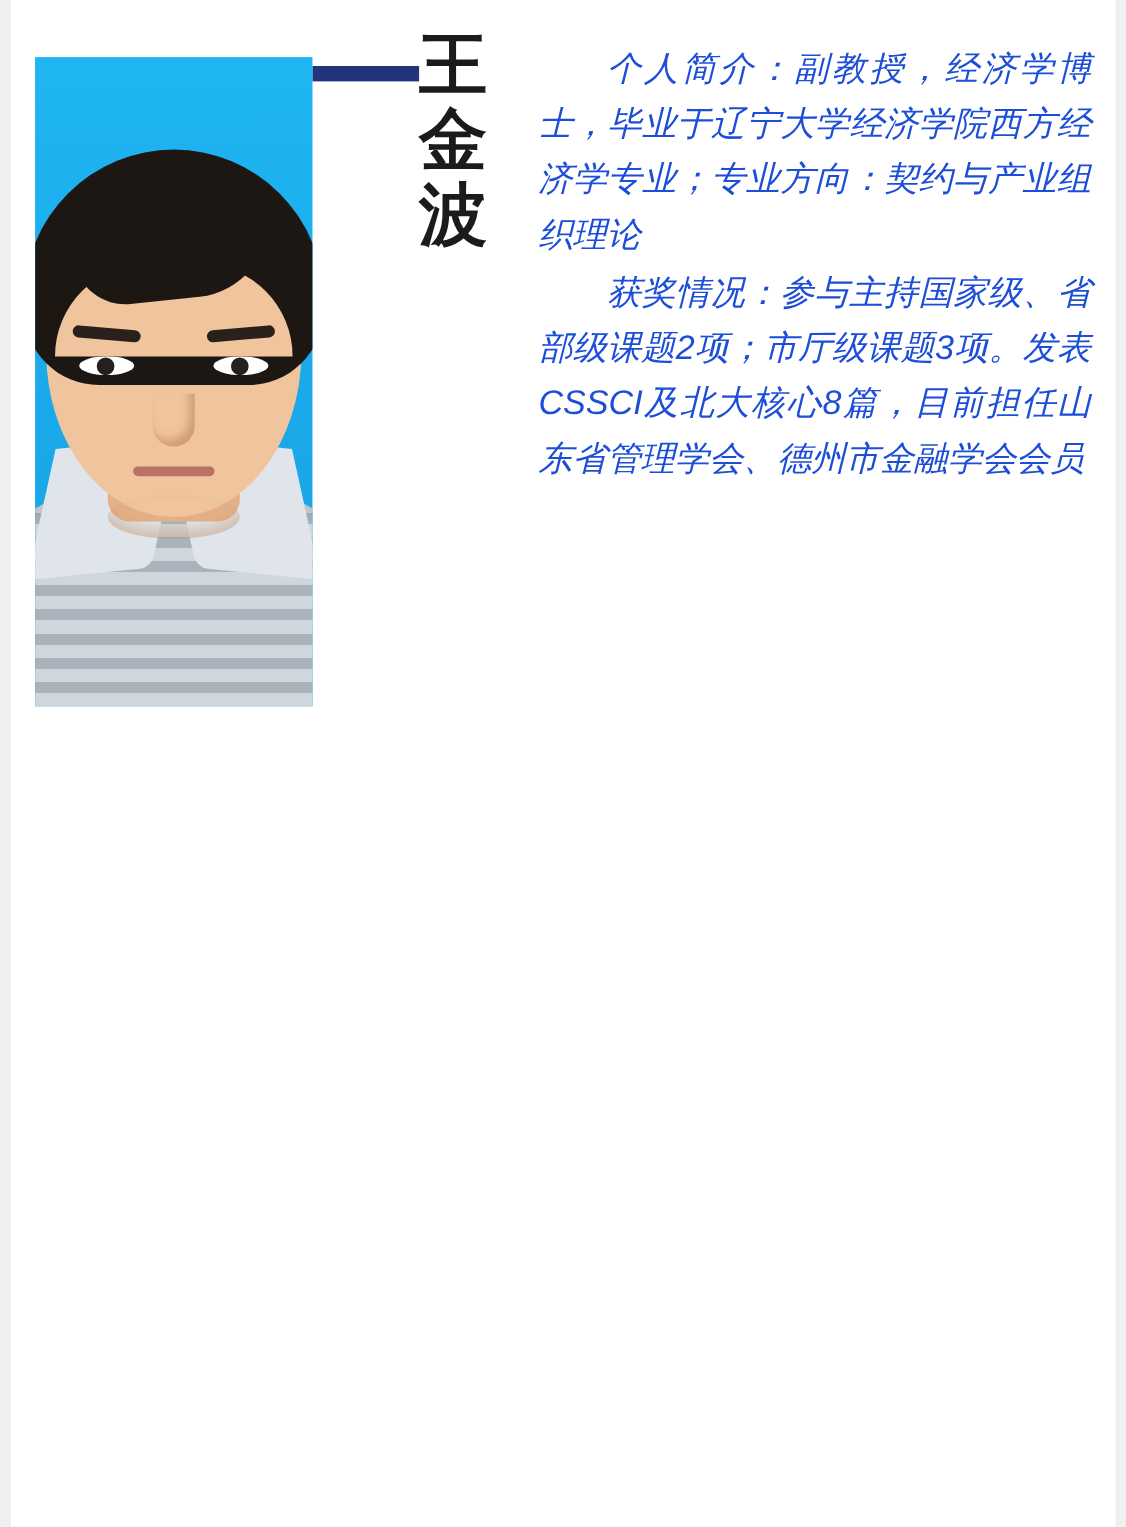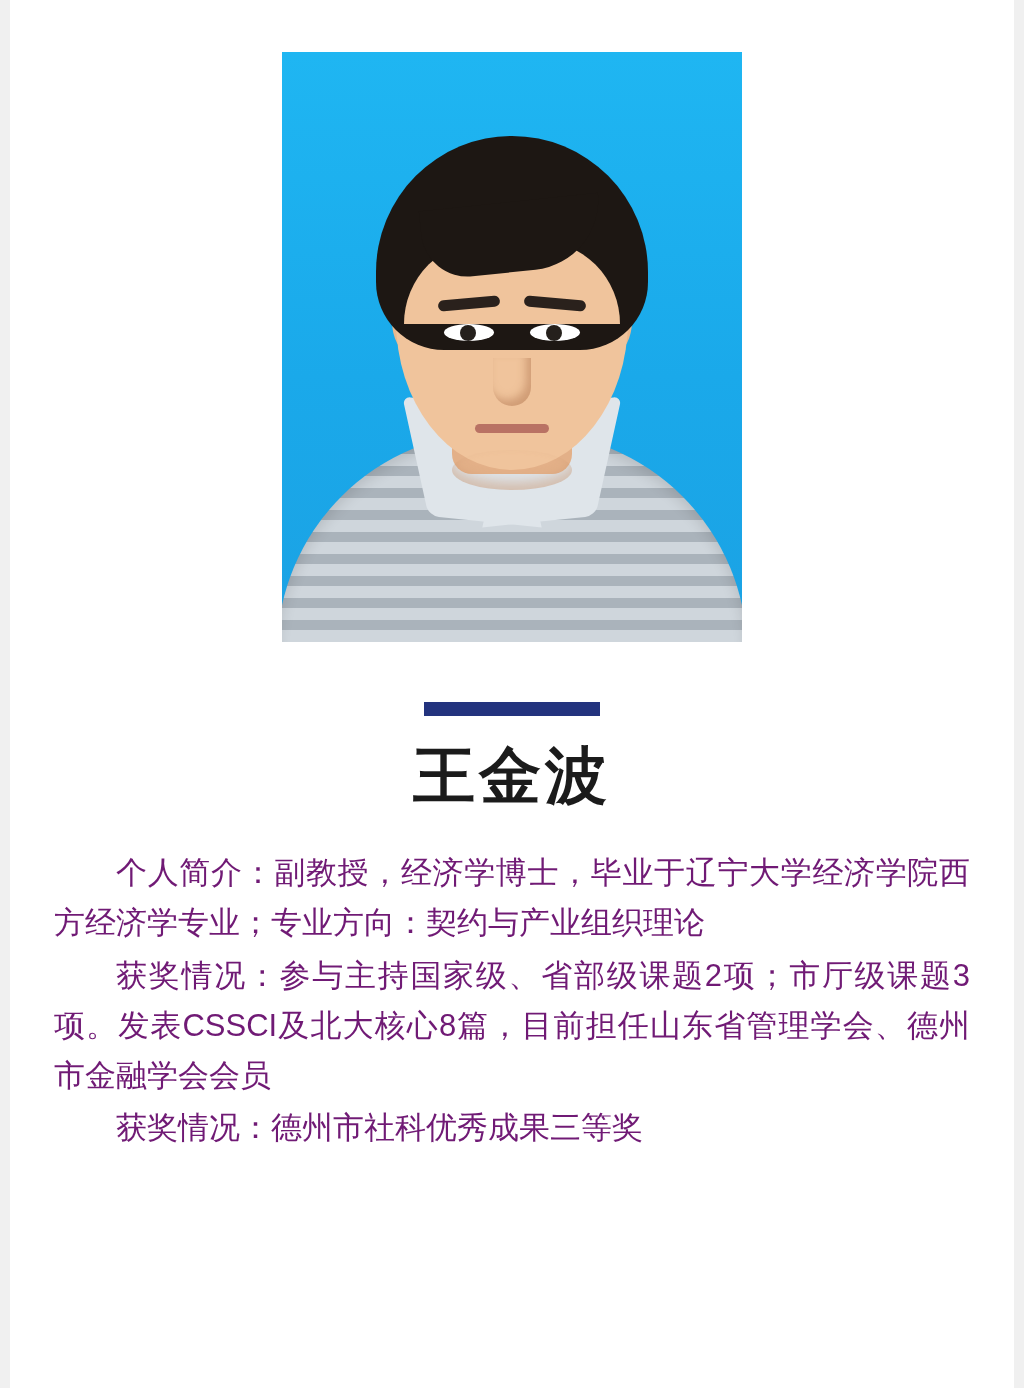--- a/index.html
+++ b/index.html
@@ -15,22 +15,22 @@
     justify-content: center;
   }
   .page {
     position: relative;
     width: 1004px;
     height: 1388px;
     background: #ffffff;
     box-sizing: border-box;
     padding: 0 22px;
     display: flex;
-    flex-direction: column;
-    align-items: center;
+    flex-direction: row;
+    align-items: flex-start;
   }
   .portrait-wrap {
     margin-top: 52px;
     width: 460px;
     height: 590px;
     position: relative;
     overflow: hidden;
     background: #22b4f0;
   }
   
@@ -205,22 +205,23 @@
     letter-spacing: 4px;
     margin-top: 26px;
     line-height: 1.1;
     font-family: "Liberation Sans", "DejaVu Sans", sans-serif;
   }
   .bio {
     width: 916px;
     margin-top: 38px;
     font-size: 31px;
     line-height: 1.62;
-    color: #701a75;
+    color: #1d4ed8;
     text-align: justify;
+    font-style: italic;
   }
   .bio p {
     margin: 0 0 2px 0;
     text-indent: 2em;
   }
 </style>
 </head>
 <body>
 
 <div class="page">
@@ -245,16 +246,15 @@
     <div class="chin-shade"></div>
   </div>
 
   <div class="rule"></div>
 
   <div class="name">王金波</div>
 
   <div class="bio">
     <p>个人简介：副教授，经济学博士，毕业于辽宁大学经济学院西方经济学专业；专业方向：契约与产业组织理论</p>
     <p>获奖情况：参与主持国家级、省部级课题2项；市厅级课题3项。发表CSSCI及北大核心8篇，目前担任山东省管理学会、德州市金融学会会员</p>
-    <p>获奖情况：德州市社科优秀成果三等奖</p>
   </div>
 
 </div>
 
 </body></html>

